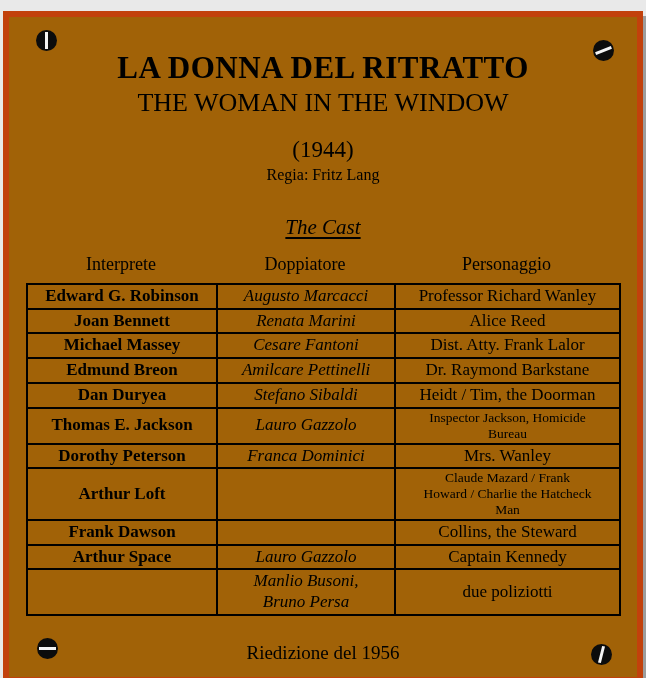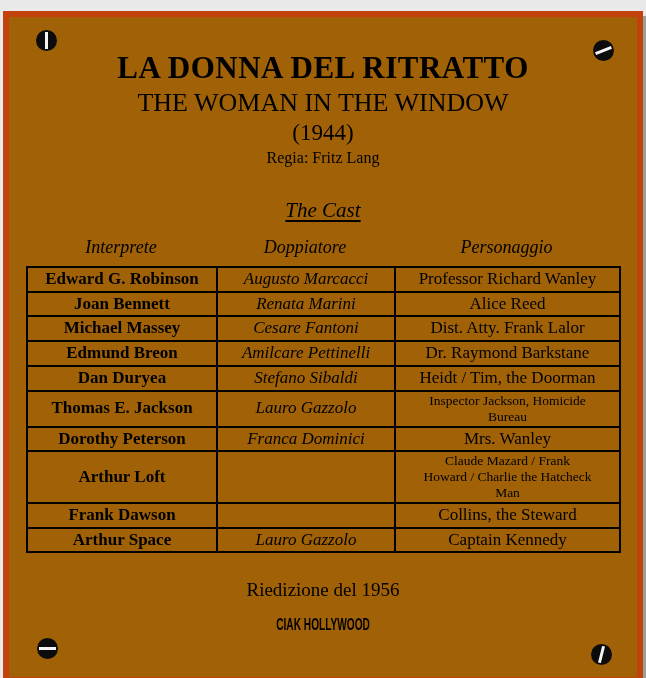--- a/index.html
+++ b/index.html
@@ -26,32 +26,32 @@
   .screw.bl { left:28px;  top:621px; }
   .screw.br { left:582px; top:627px; }
   .screw.tl .slot { transform:rotate(0deg); }
   .screw.tr .slot { transform:rotate(68deg); }
   .screw.bl .slot { transform:rotate(90deg); }
   .screw.br .slot { transform:rotate(14deg); }
 
   header { text-align:center; margin:0; padding-top:34px; }
   .title    { font-size:31px; line-height:34px; font-weight:bold; margin:0; letter-spacing:0.5px; }
   .subtitle { font-size:26px; line-height:29px; font-weight:normal; margin:3px 0 0 0; }
-  .year     { font-size:23px; line-height:25px; margin-top:3px; }
+  .year     { font-size:23px; line-height:25px; margin-top:20px; }
   .director { font-size:16px; line-height:19px; margin-top:3px; }
 
   .cast-heading {
     text-align:center; font-style:italic; font-size:21px; line-height:26px;
     margin-top:30px; text-decoration:underline; text-underline-offset:3px;
   }
   .col-headers {
     display:flex; margin:13px 0 0 17px; width:593px;
   }
   .col-headers span {
-    font-style:italic; font-size:18px; line-height:22px; text-align:center; display:block;
+    font-size:18px; line-height:22px; text-align:center; display:block;
   }
   .col-headers .c1 { width:190px; }
   .col-headers .c2 { width:178px; }
   .col-headers .c3 { width:225px; }
 
   table.cast {
     border-collapse:collapse; table-layout:fixed;
     margin:8px 0 0 17px; width:593px;
   }
   table.cast col.c1 { width:190px; }
@@ -159,20 +159,26 @@
         <tr>
           <td class="td-interprete">Frank Dawson</td>
           <td class="td-doppiatore"></td>
           <td class="td-personaggio">Collins, the Steward</td>
         </tr>
         <tr>
           <td class="td-interprete">Arthur Space</td>
           <td class="td-doppiatore">Lauro Gazzolo</td>
           <td class="td-personaggio">Captain Kennedy</td>
         </tr>
+        <tr>
+          <td class="td-interprete"></td>
+          <td class="td-doppiatore">Manlio Busoni,
+Bruno Persa</td>
+          <td class="td-personaggio">due poliziotti</td>
+        </tr>
       </tbody>
   </table>
 
   <div class="reissue">Riedizione del 1956</div>
 
   <div class="logo-wrap">
     <span class="logo">CIAK HOLLYWOOD</span>
   </div>
 
 </div>

